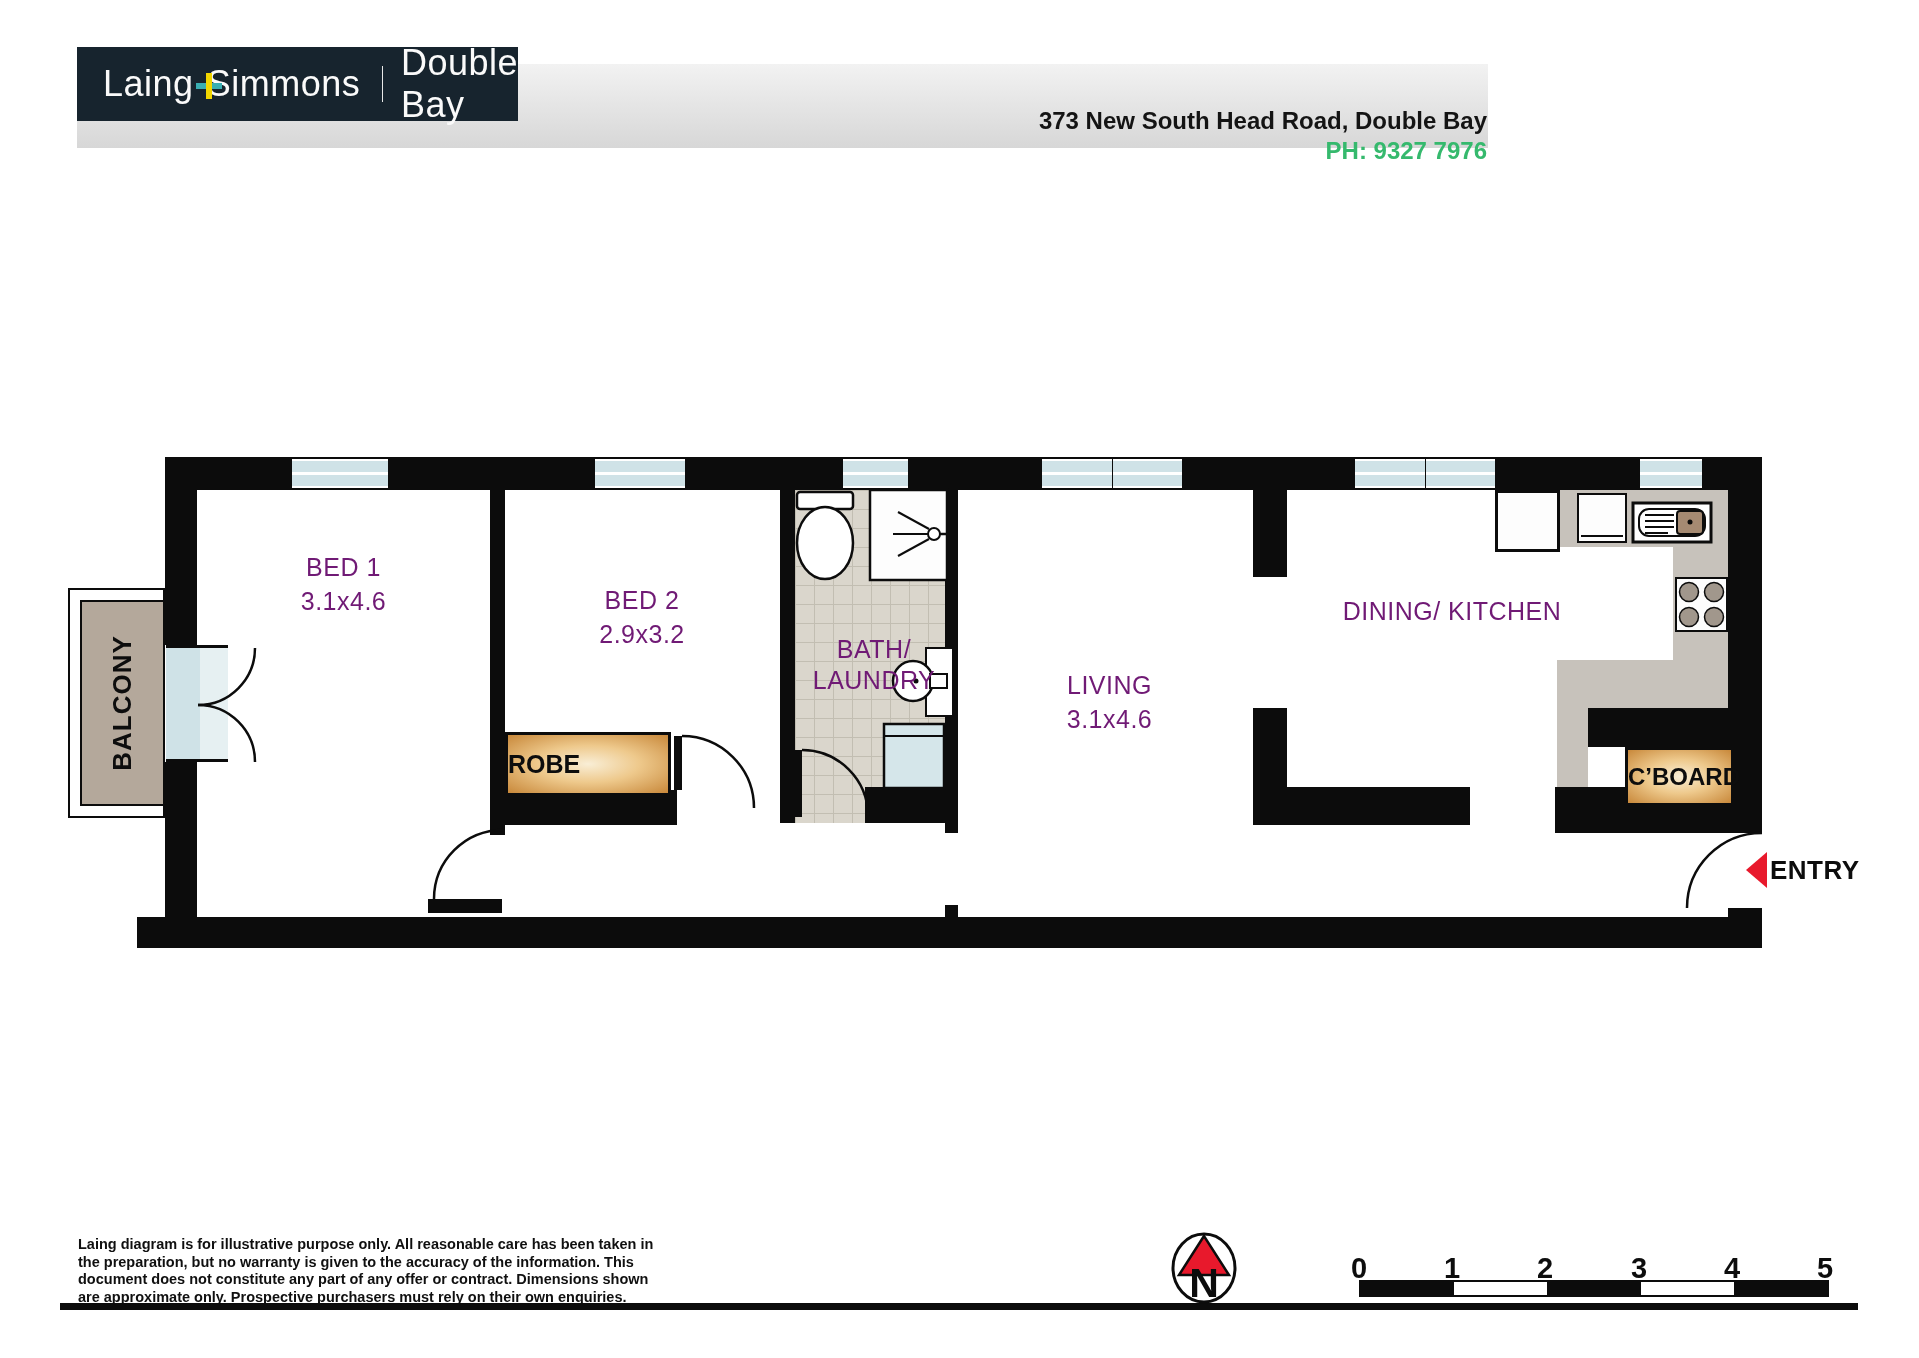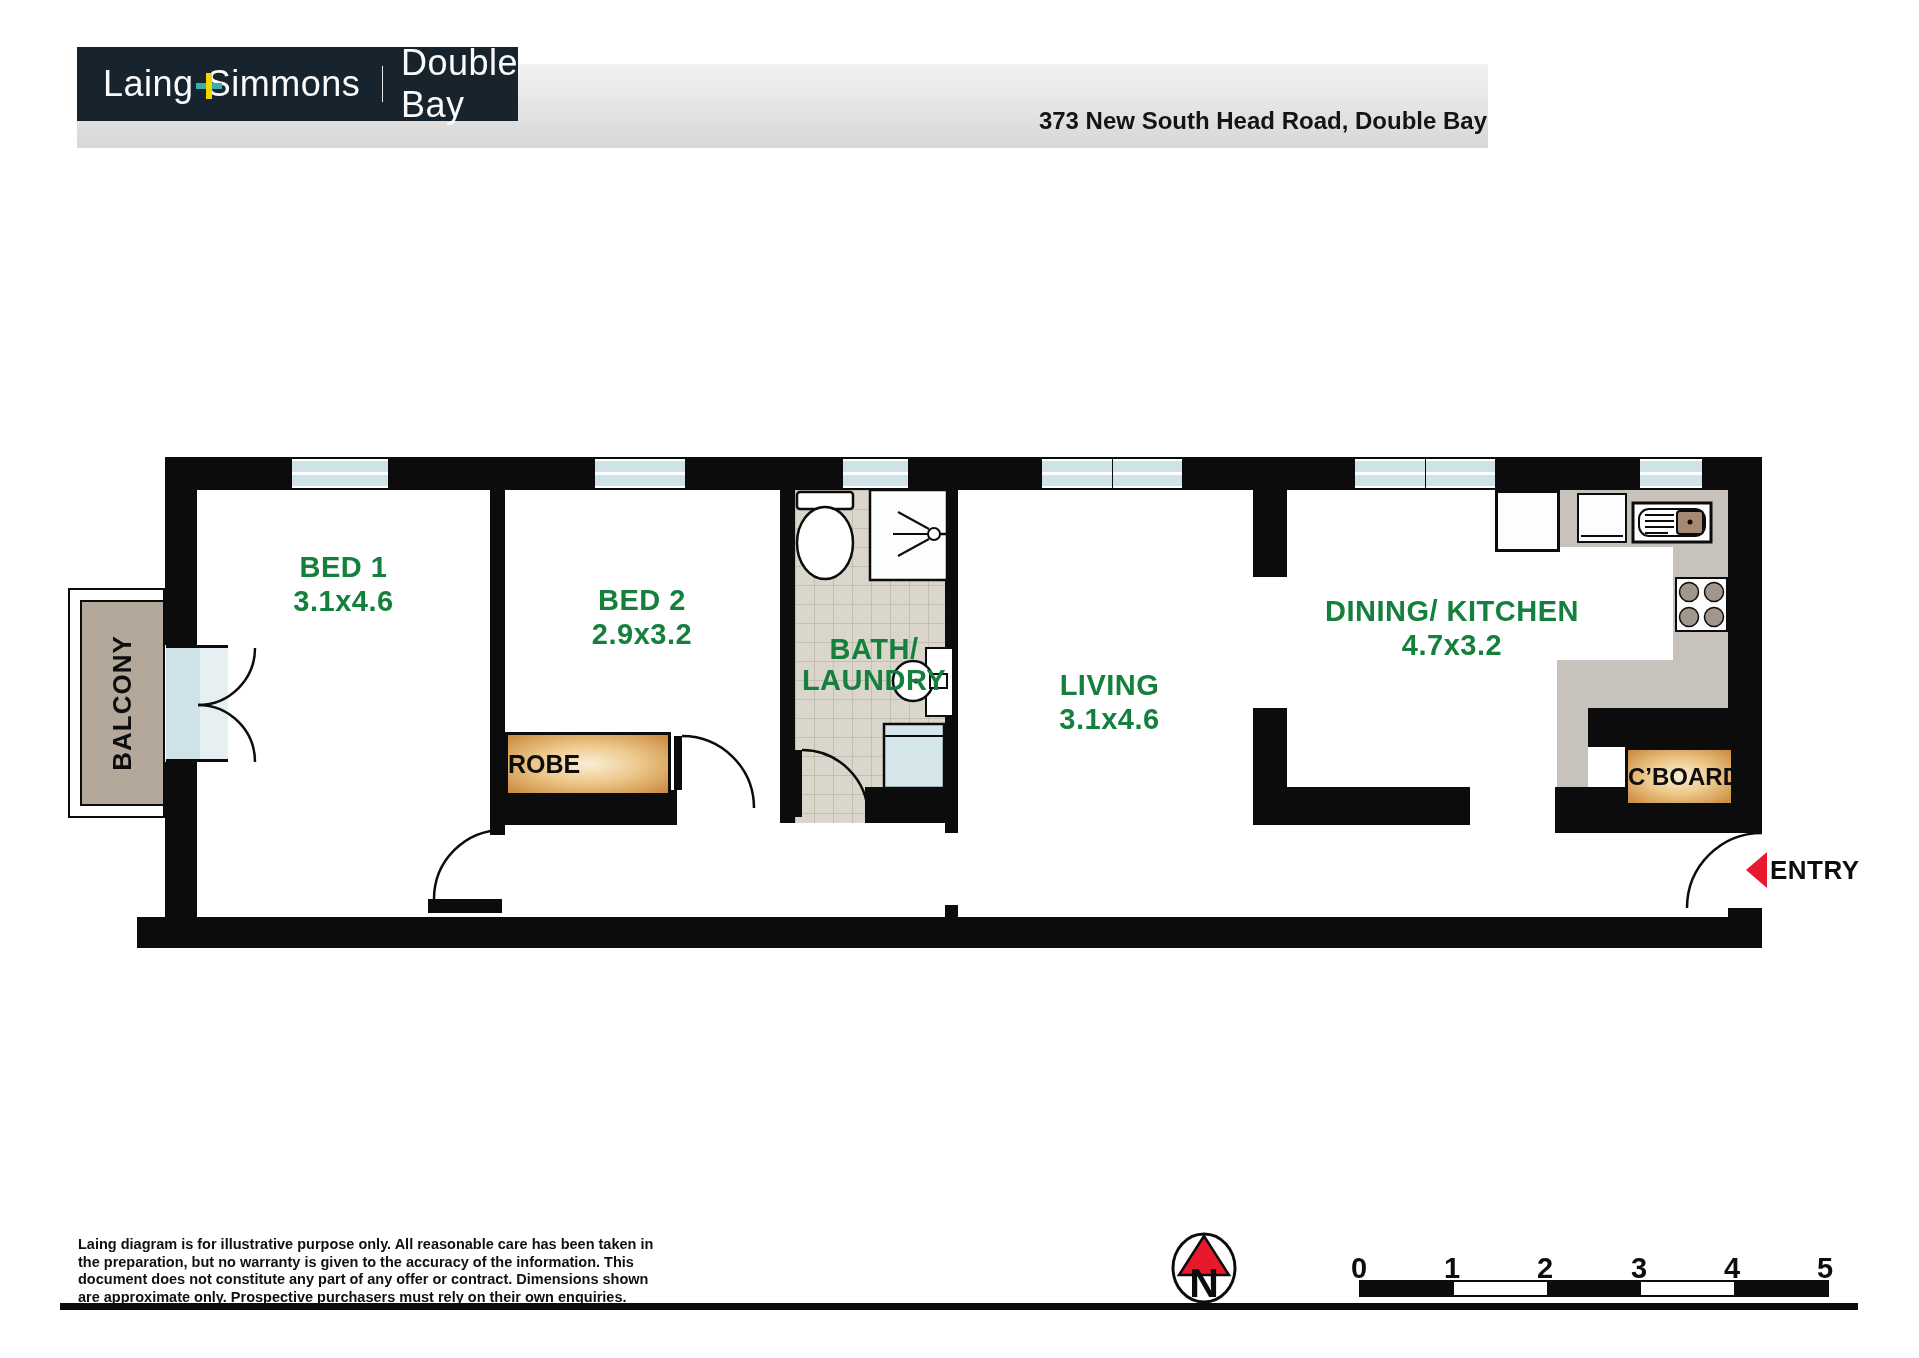--- a/index.html
+++ b/index.html
@@ -3,21 +3,21 @@
 <meta charset="utf-8">
 <style>
   html,body{margin:0;padding:0;background:#fff;}
   .page{position:relative;width:1919px;height:1358px;background:#fff;overflow:hidden;
         font-family:"Liberation Sans", sans-serif;color:#0d0d0d;}
   .abs{position:absolute;}
   .w{position:absolute;background:#0c0c0c;}
   .gray{position:absolute;background:#c7c2bb;}
   .win{position:absolute;height:29px;background:
        linear-gradient(to bottom,#ffffff 0 2px,#cfe2e7 2px 13px,#ffffff 13px 16px,#cfe2e7 16px 27px,#ffffff 27px 29px);}
-  .lbl{position:absolute;font-weight:700;font-size:29px;line-height:34px;text-align:center;letter-spacing:.5px;color:#15803d;white-space:nowrap;}
+  .lbl{position:absolute;font-weight:400;font-size:25px;line-height:34px;text-align:center;letter-spacing:.5px;color:#701a75;white-space:nowrap;}
   .goldbox{position:absolute;border:3px solid #0c0c0c;
        background:radial-gradient(ellipse at center,#f9eed6 0%,#ecc brightness 0%,#eec98c 45%,#c8883a 100%);
        display:flex;align-items:center;justify-content:flex-start;}
   .logo-band{position:absolute;left:77px;top:64px;width:1411px;height:84px;
        background:linear-gradient(to bottom,#f2f2f2,#d7d7d7);}
   .logo-box{position:absolute;left:77px;top:47px;width:441px;height:74px;background:#17242e;
        display:flex;align-items:center;padding-left:26px;box-sizing:border-box;}
   .logo-box span{color:#fafafa;font-size:36px;font-weight:400;letter-spacing:.5px;}
   .plus{position:relative;display:inline-block;width:26px;height:30px;margin:0 2px;}
   .plus .h{position:absolute;left:0;top:14px;width:26px;height:6px;background:#39aeb2;}
@@ -64,20 +64,21 @@
     <span class="plus">
         <i class="h abs"></i>
         <i class="v abs"></i>
       </span>
     <span>Simmons</span>
     <span class="logo-sep"></span>
     <span>Double Bay</span>
   </div>
   <div class="hdr-right">
     <div class="l1">373 New South Head Road, Double Bay</div>
+    <div class="l2">PH: 9327 7976</div>
   </div>
 
   <div class="balc-outer"></div>
   <div class="balc-inner"></div>
   <div class="balc-lbl">BALCONY</div>
 
   <div class="tile"></div>
 
   <div class="gray" style="left:1495px;top:490px;width:233px;height:57px;"></div>
   <div class="gray" style="left:1673px;top:547px;width:55px;height:113px;"></div>
@@ -208,21 +209,20 @@
   <div class="lbl" style="left:795px;top:634px;width:158px;line-height:31px;">
     <div>BATH/</div>
     <div>LAUNDRY</div>
   </div>
   <div class="lbl" style="left:966px;top:668px;width:287px;">
     <div>LIVING</div>
     <div>3.1x4.6</div>
   </div>
   <div class="lbl" style="left:1287px;top:594px;width:330px;">
     <div>DINING/ KITCHEN</div>
-    <div>4.7x3.2</div>
   </div>
 
   <div class="entry-arrow"></div>
   <div class="entry-lbl">ENTRY</div>
 
   <div class="disc">
     <div>Laing diagram is for illustrative purpose only. All reasonable care has been taken in</div>
     <div>the preparation, but no warranty is given to the accuracy of the information. This</div>
     <div>document does not constitute any part of any offer or contract. Dimensions shown</div>
     <div>are approximate only. Prospective purchasers must rely on their own enquiries.</div>

